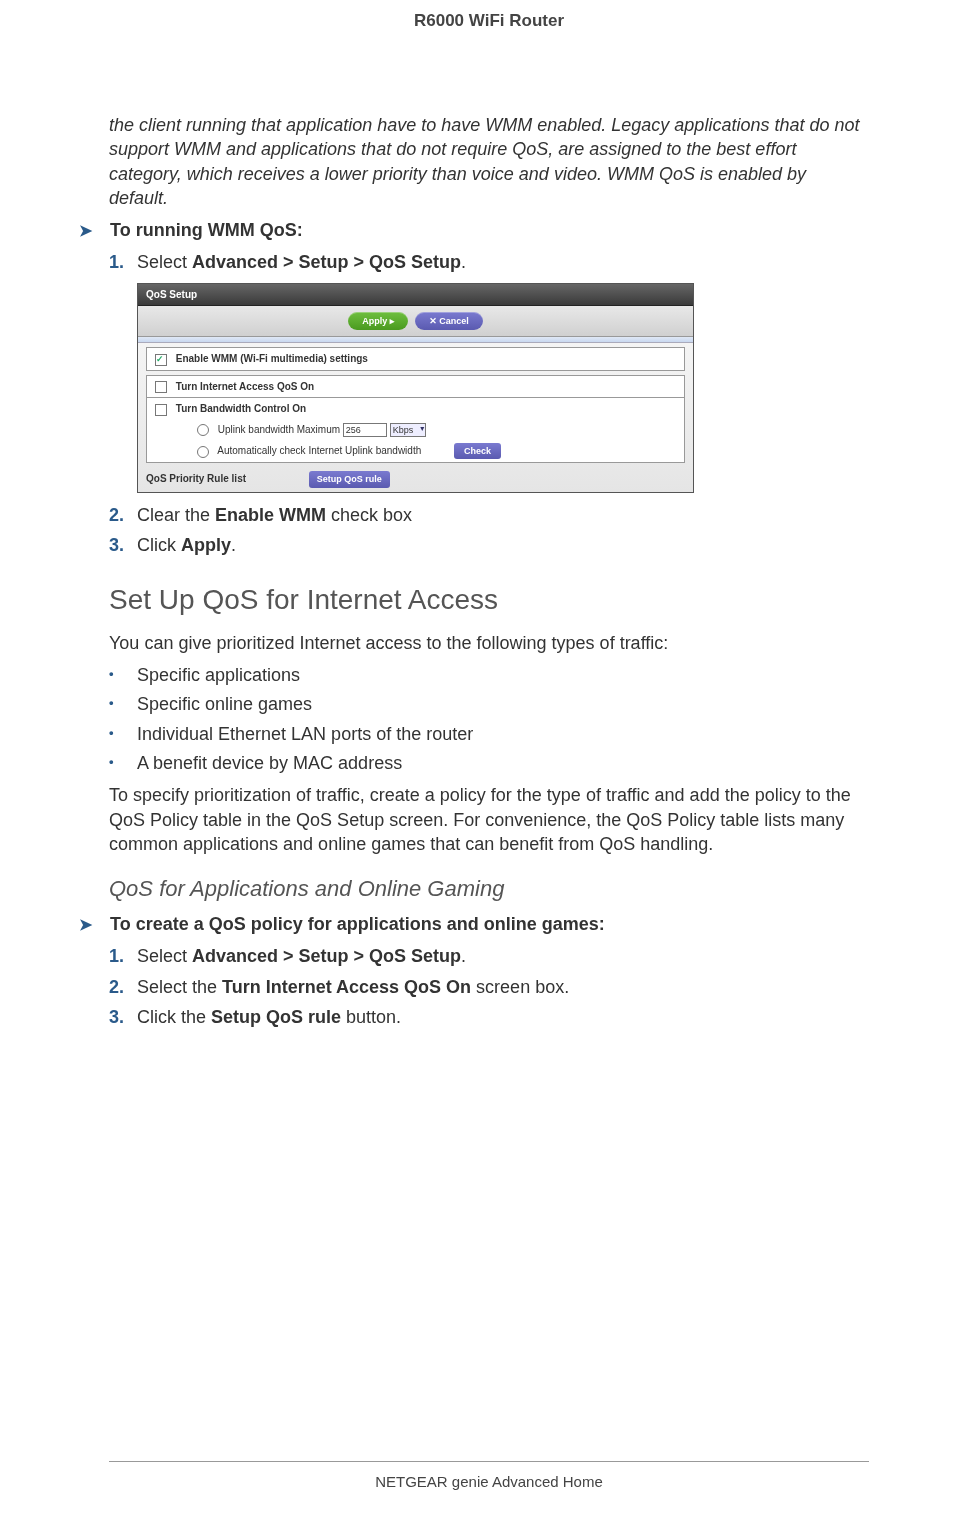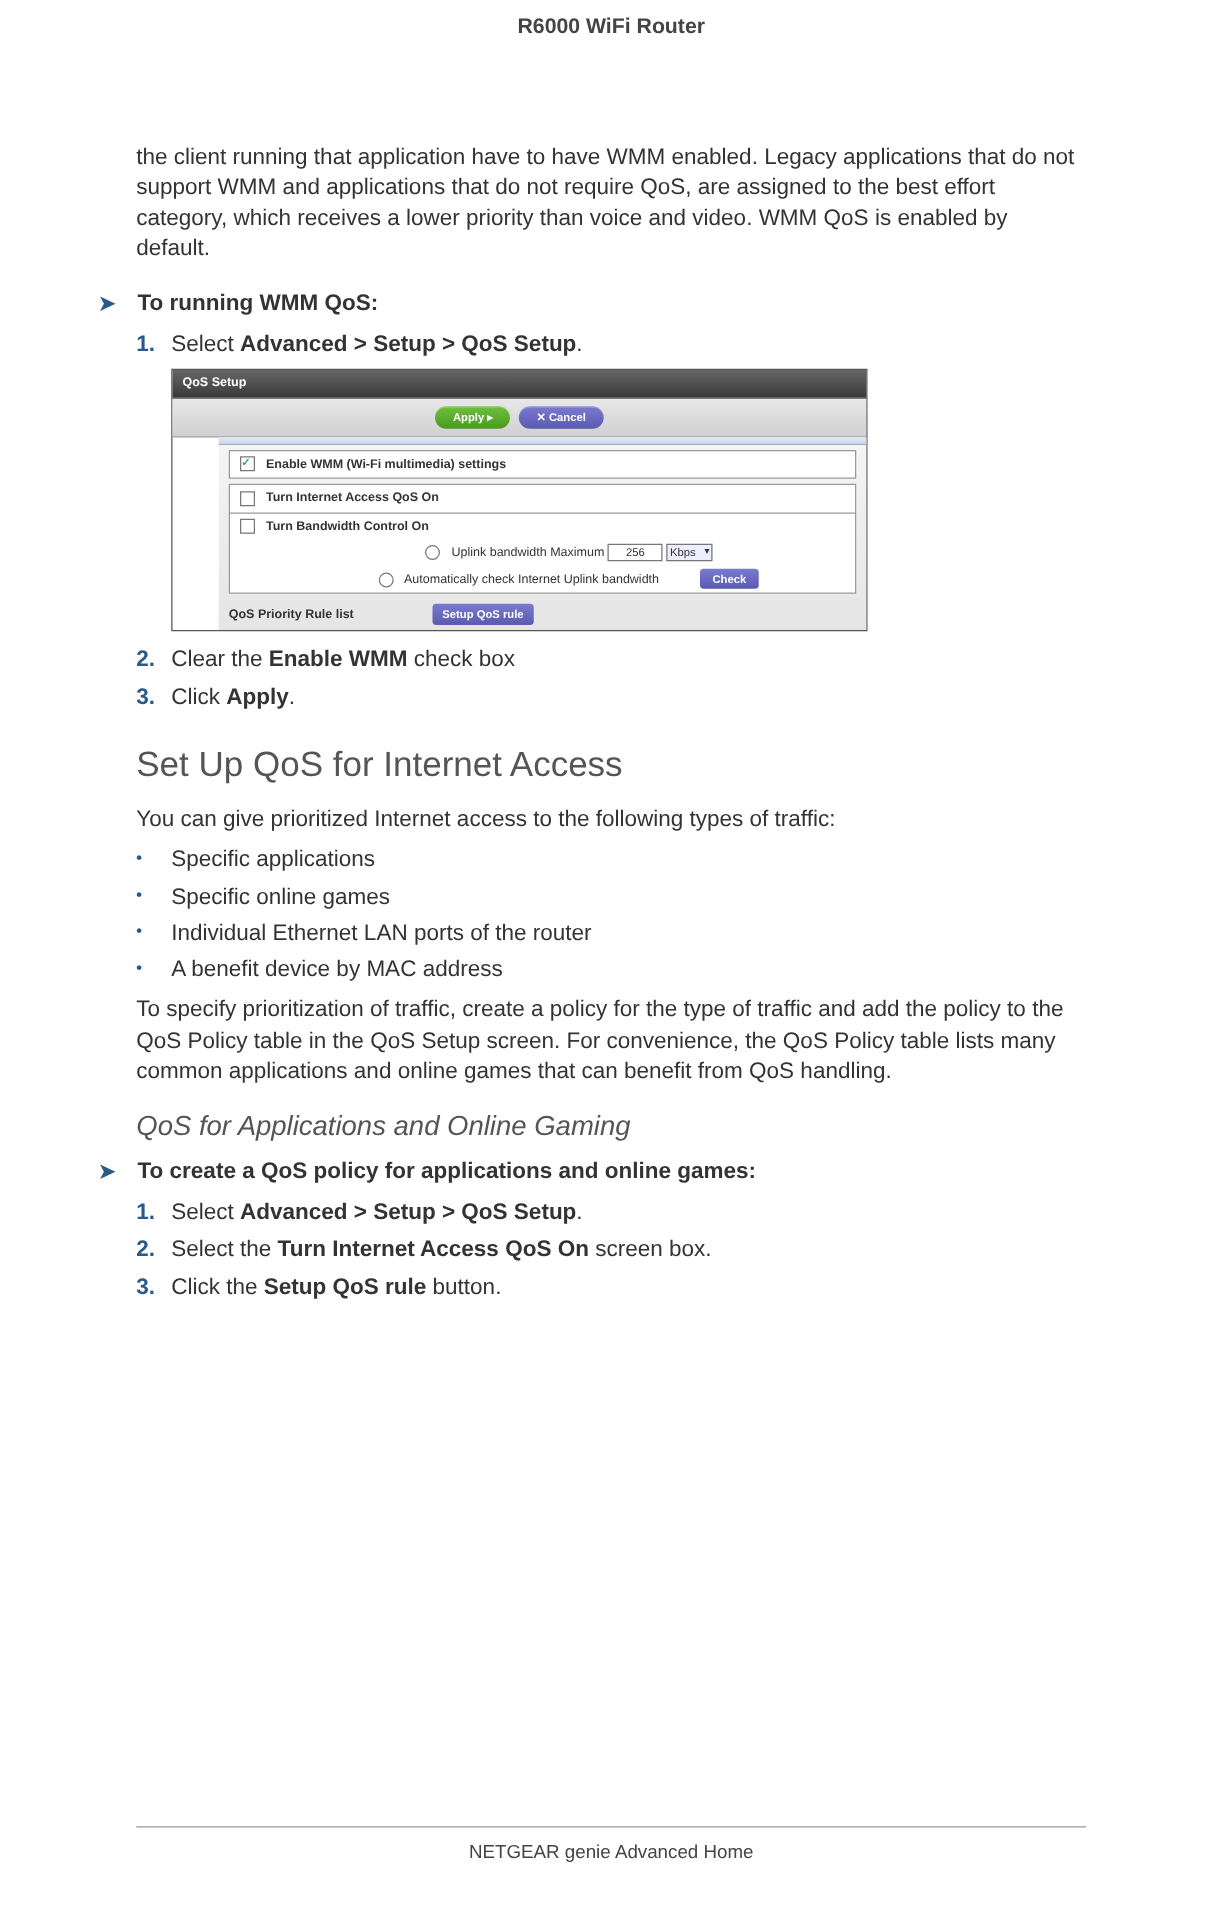--- a/index.html
+++ b/index.html
@@ -19,21 +19,22 @@
     min-height: 1500px;
   }
   .header-title {
     text-align: center;
     font-weight: bold;
     font-size: 17px;
     color: #444;
     margin-bottom: 80px;
   }
   .intro-para {
-    margin-bottom: 20px;
+    margin-bottom: 8px;
+    font-style: italic;
   }
   .proc-heading-row {
     margin-left: -30px;
     margin-bottom: 8px;
   }
   .proc-arrow {
     color: #2a5a8a;
     font-weight: bold;
     display: inline-block;
     width: 26px;
@@ -95,40 +96,39 @@
     border-radius: 3px;
     padding: 2px 10px;
     font-size: 9px;
     font-weight: bold;
     color: #fff;
     background: linear-gradient(#7a7ad0, #5a5ab0);
     margin-left: 30px;
   }
   .ss-body {
     background: linear-gradient(#f5f5f5, #e5e5e5);
-    margin-left: 37px;
   }
   .ss-strip-blue {
     background: linear-gradient(#e0e8f5, #c8d8f0);
     height: 5px;
     border-bottom: 1px solid #aab;
   }
   .ss-section {
     border: 1px solid #999;
     margin: 4px 8px;
     background: #fff;
   }
   .ss-row {
     padding: 4px 8px;
     font-size: 10px;
     font-weight: bold;
     color: #333;
   }
   .ss-row-border { border-bottom: 1px solid #999; }
-  .ss-sub { padding: 3px 8px 3px 50px; font-weight: normal; font-size: 10px; text-align: center;}
+  .ss-sub { padding: 3px 8px 3px 50px; font-weight: normal; font-size: 10px;}
   .ss-checkbox, .ss-radio {
     display: inline-block;
     width: 10px; height: 10px;
     border: 1px solid #777;
     margin-right: 6px;
     vertical-align: middle;
     position: relative;
     background: #fff;
   }
   .ss-radio { border-radius: 50%; }

